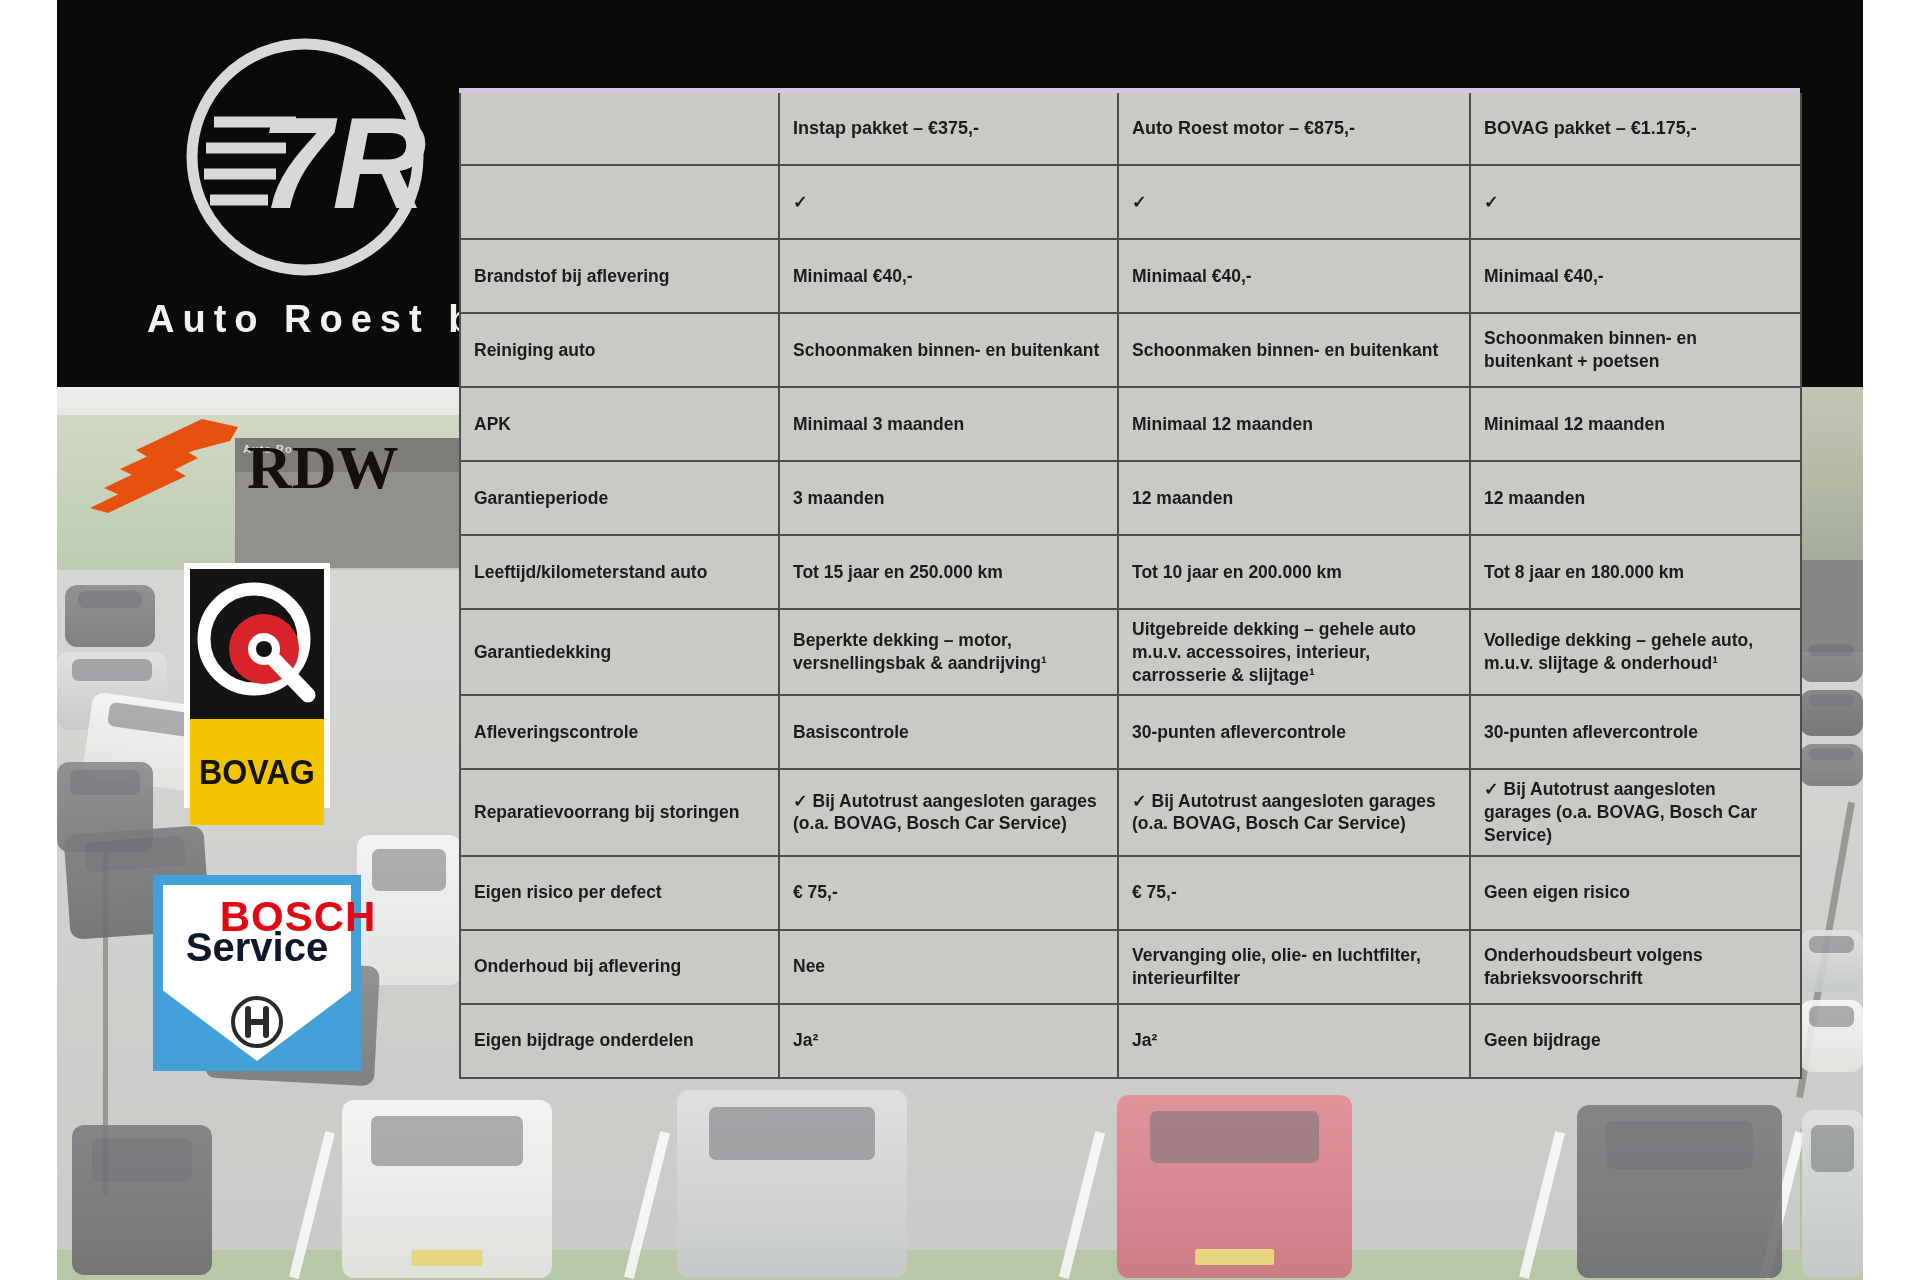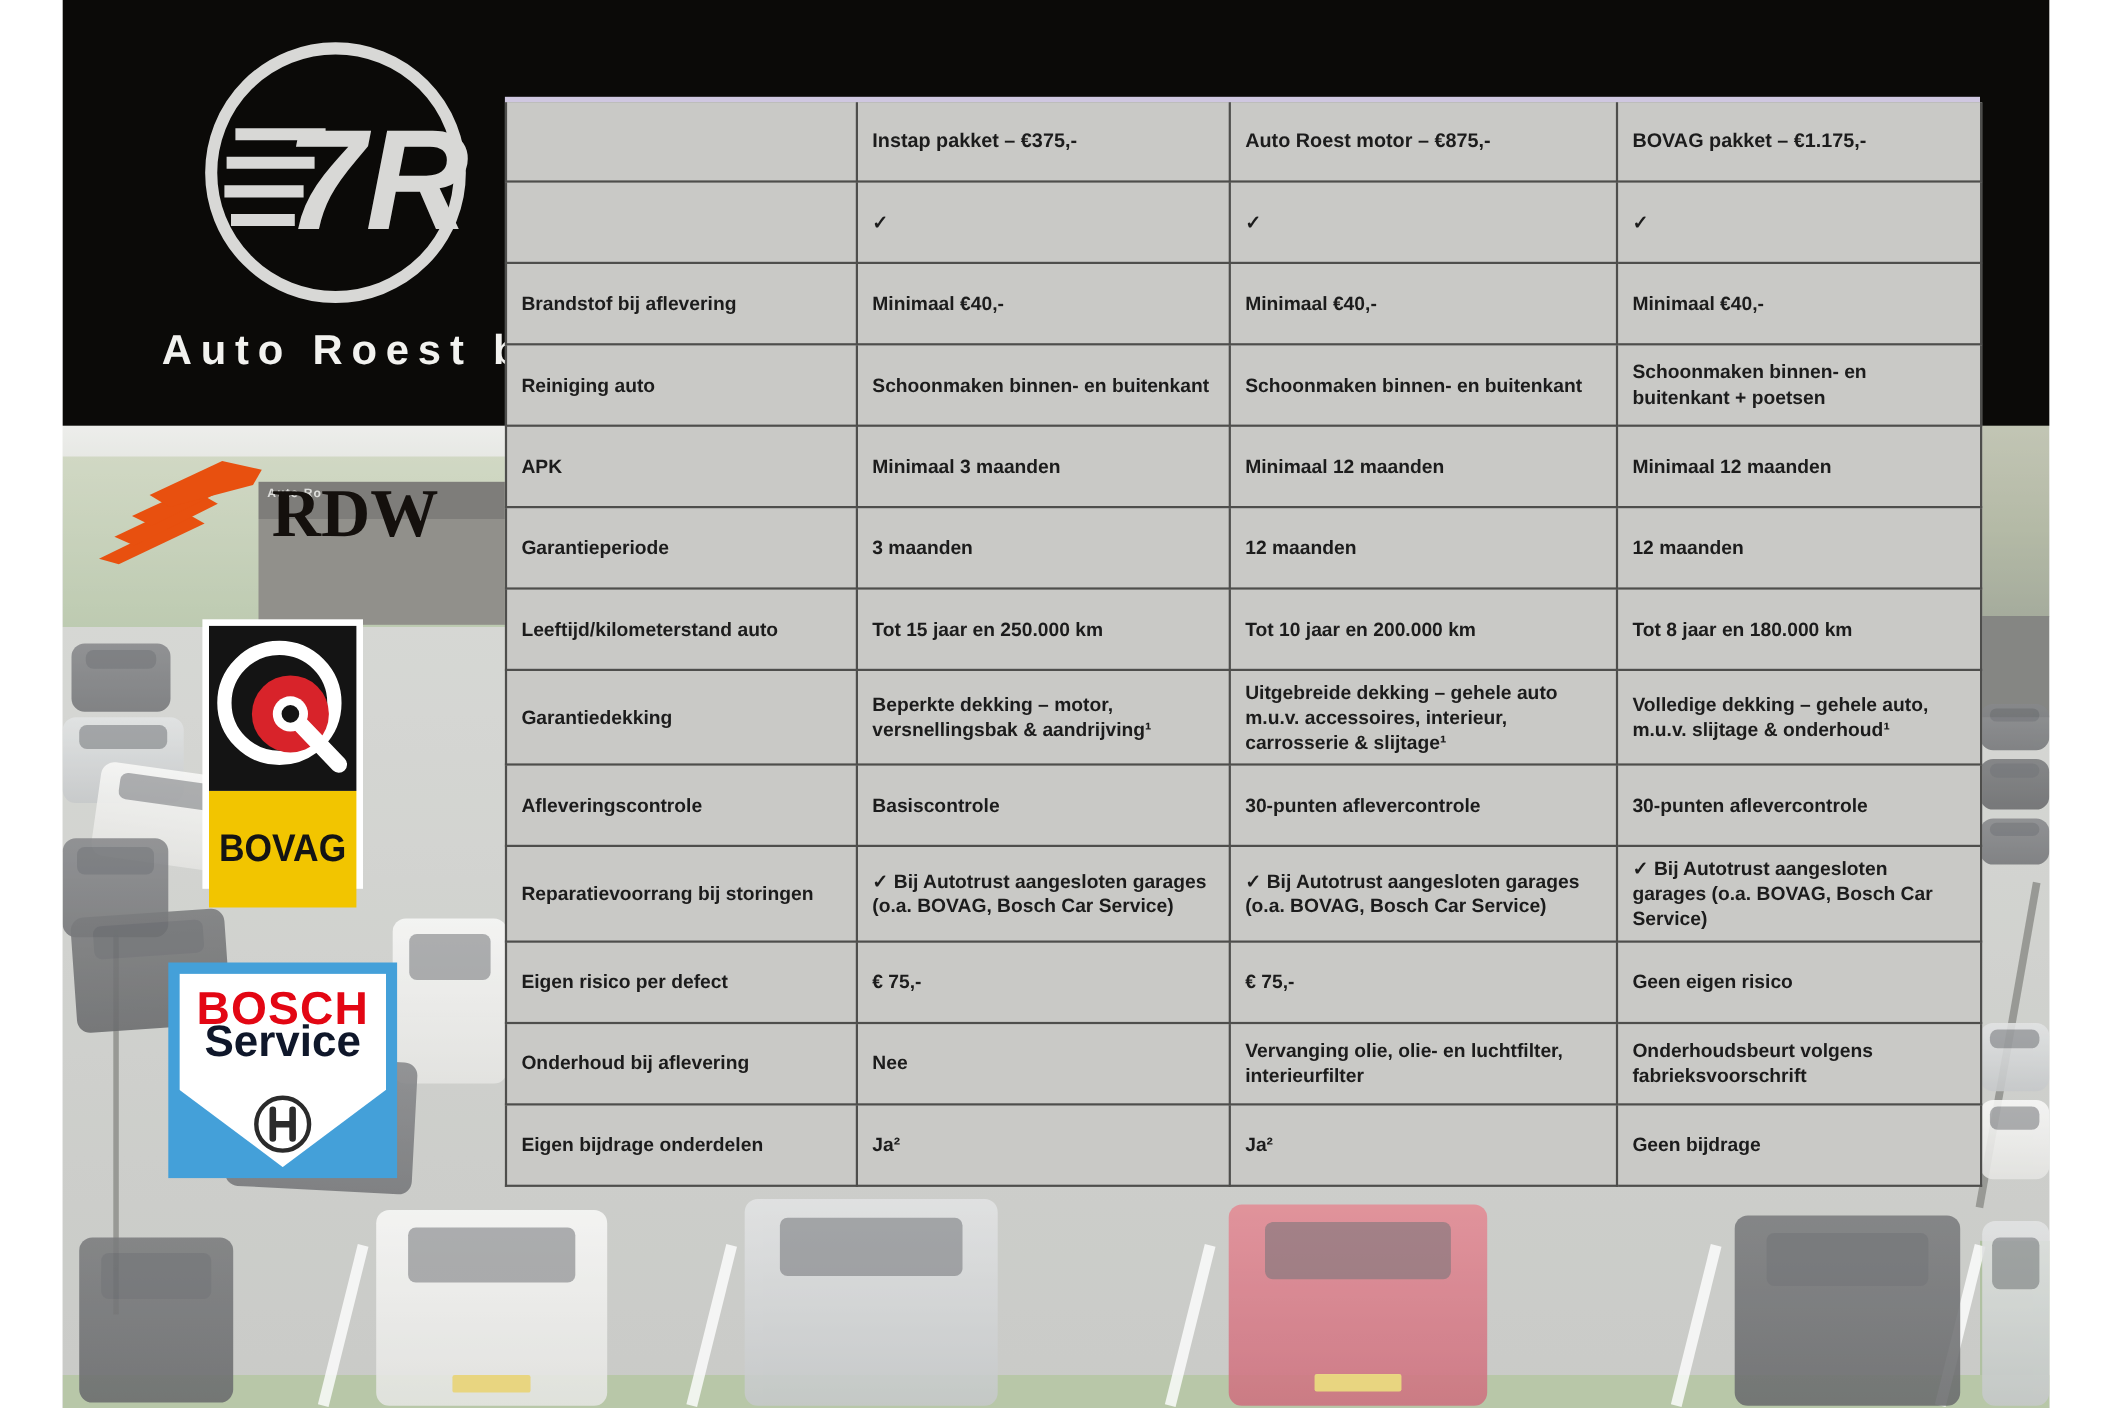--- a/index.html
+++ b/index.html
@@ -43,21 +43,21 @@
   .rdw-text { font-family:"Liberation Serif", serif; font-weight:600; font-size:62px; color:#14100d; margin-left:2px; }
   .bovag { position:absolute; left:184px; top:563px; width:146px; height:245px; background:#ffffff;
            box-sizing:border-box; padding:6px; }
   .bovag-black { position:relative; width:100%; height:150px; background:#141414; }
   .bovag-yellow { width:100%; height:106px; background:#f2c500; display:flex; align-items:center; justify-content:center; }
   .bovag-text { font-size:35px; font-weight:800; color:#141414; letter-spacing:0; transform:scaleX(.92); }
   .bosch { position:absolute; left:153px; top:875px; width:208px; height:196px; background:#44a0d9; }
   .bosch-shield { position:absolute; inset:10px; background:#ffffff;
                   clip-path:polygon(0 0,100% 0,100% 60%,50% 100%,0 60%); }
   .bosch-line1 { position:absolute; top:18px; width:100%; text-align:center; font-size:42px; font-weight:800;
-                 color:#e30613; letter-spacing:1px; }
+                 color:#e30613; letter-spacing:1px;padding-left:41px; }
   .bosch-line2 { position:absolute; top:50px; width:100%; text-align:center; font-size:40px; font-weight:700;
                  color:#0f172a; }
   .bosch-armature { position:absolute; left:50%; top:118px; transform:translateX(-50%); }
 
   
   .table-wrap { position:absolute; left:459px; top:88px; width:1341px; border-top:5px solid #cfc7e0; }
   table.pkg { border-collapse:collapse; width:1341px; table-layout:fixed; background:#c9c9c6; }
   table.pkg th, table.pkg td { border:2px solid #4e4e4c; background:#c9c9c6; color:#1c1c1c;
        text-align:left; vertical-align:middle; padding:8px 13px; font-weight:bold; line-height:1.3;
        font-size:17.5px; overflow:hidden; }

